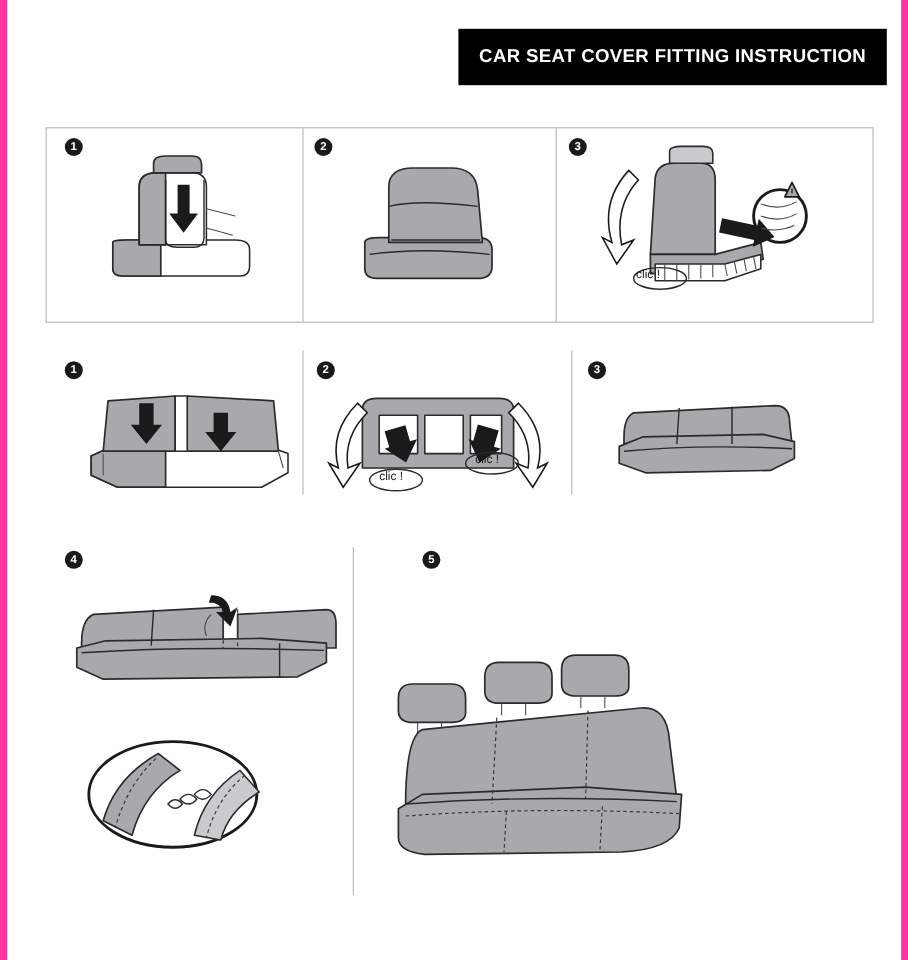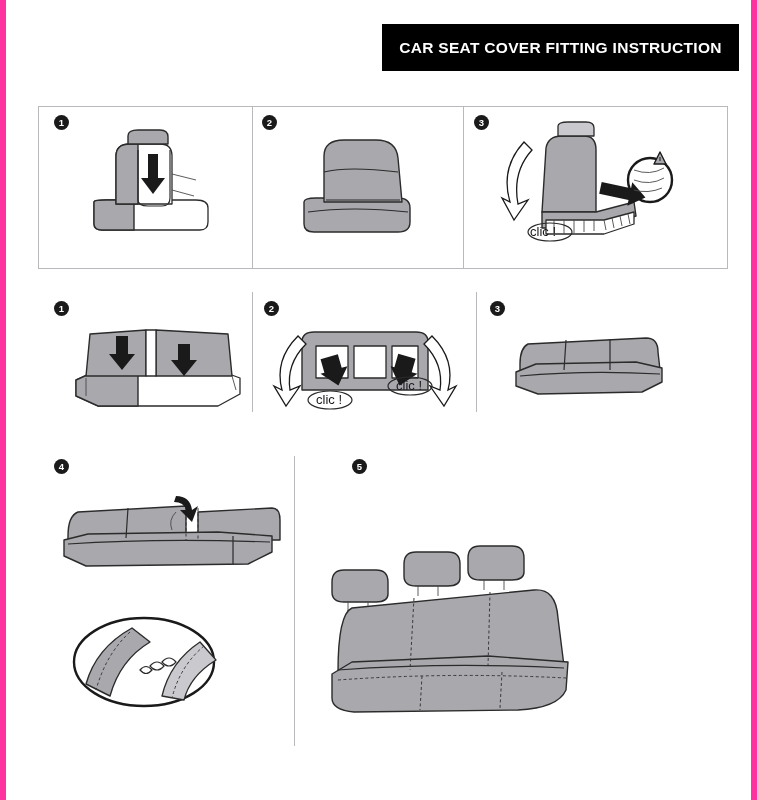--- a/index.html
+++ b/index.html
@@ -69,21 +69,21 @@
     justify-content: center;
     line-height: 1;
   }
 
   .fig {
     position: absolute;
   }
 
   .clic-label {
     position: absolute;
-    font-size: 13px;
+    font-size: 10px;
     color: #1a1a1a;
     white-space: nowrap;
   }
 
   svg { display: block; overflow: visible; }
   .seat-fill { fill: #a8a8ad; stroke: #2b2b2b; stroke-width: 1.4; stroke-linejoin: round; }
   .seat-fill-light { fill: #c9c9ce; stroke: #2b2b2b; stroke-width: 1.3; stroke-linejoin: round; }
   .seat-white { fill: #ffffff; stroke: #2b2b2b; stroke-width: 1.3; stroke-linejoin: round; }
   .seat-line { fill: none; stroke: #2b2b2b; stroke-width: 1.2; }
   .thin-line { fill: none; stroke: #4a4a4a; stroke-width: .9; }

